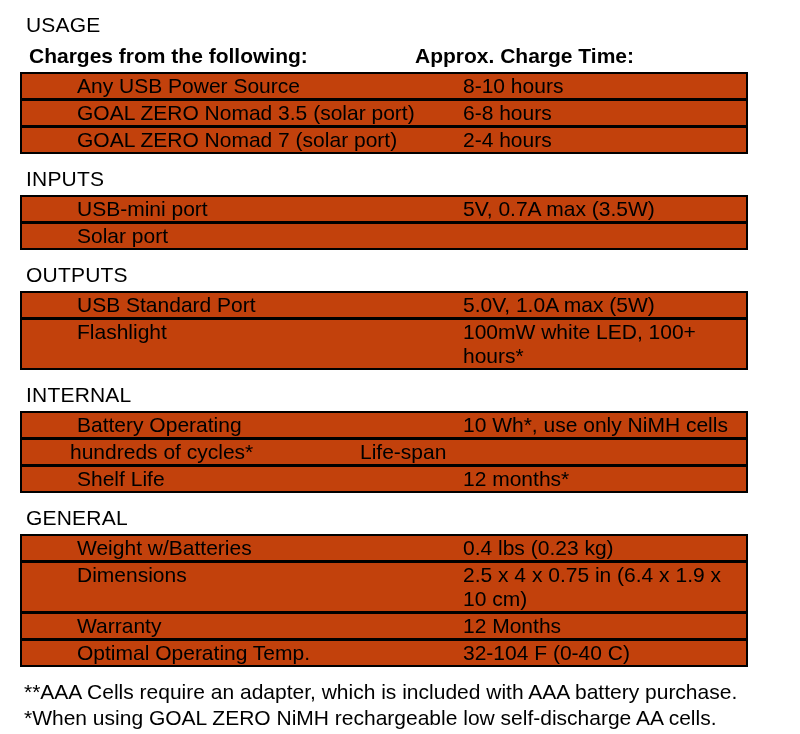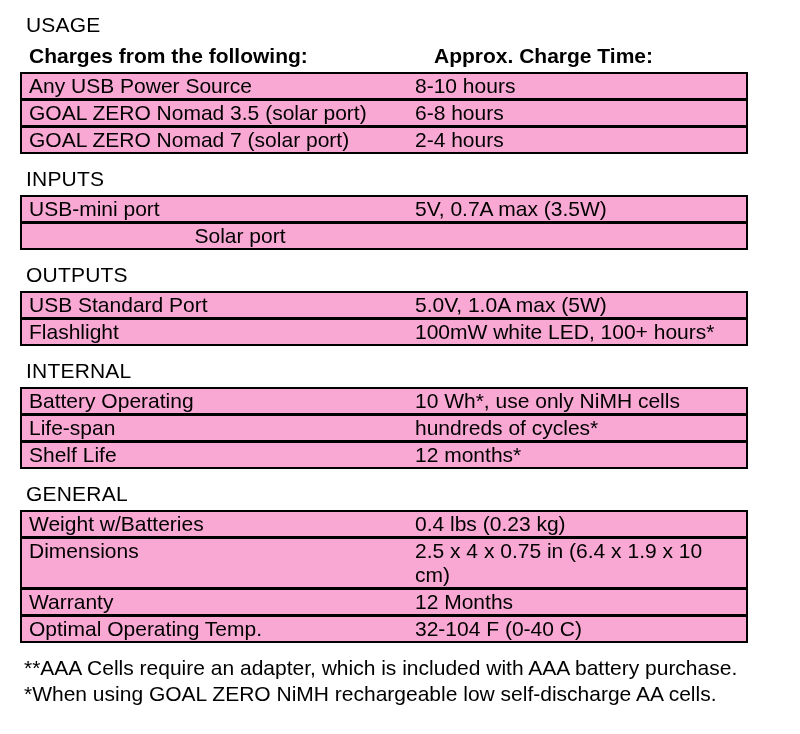--- a/index.html
+++ b/index.html
@@ -24,33 +24,33 @@
     letter-spacing: 0.2px;
   }
 
   .colheads {
     display: flex;
     width: 728px;
     box-sizing: border-box;
     border-left: 2px solid transparent;
     font-weight: bold;
     margin: 8px 0 4px 0;
-    gap: 19px;
   }
 
   .spec-table { width: 728px; }
 
   .spec-row {
     display: flex;
     box-sizing: border-box;
     border: 2px solid #000000;
     min-height: 28px;
-    background: #f9a8d4;
+    background: #c2410c;
+    padding-left: 48px;
   }
-  .spec-row + .spec-row { margin-top: -1px; justify-content: center; }
+  .spec-row + .spec-row { margin-top: -1px; }
 
   .cell {
     font-size: 21px;
     line-height: 24px;
     box-sizing: border-box;
   }
   .cell-label {
     flex: 0 0 393px;
     padding-left: 7px;
   }
@@ -117,22 +117,22 @@
         </div>
       </div>
       <div class="section">
         <div class="section-heading">INTERNAL</div>
         <div class="spec-table">
           <div class="spec-row">
             <div class="cell cell-label">Battery Operating</div>
             <div class="cell cell-value">10 Wh*, use only NiMH cells</div>
           </div>
           <div class="spec-row">
+            <div class="cell cell-value">hundreds of cycles*</div>
             <div class="cell cell-label">Life-span</div>
-            <div class="cell cell-value">hundreds of cycles*</div>
           </div>
           <div class="spec-row">
             <div class="cell cell-label">Shelf Life</div>
             <div class="cell cell-value">12 months*</div>
           </div>
         </div>
       </div>
       <div class="section">
         <div class="section-heading">GENERAL</div>
         <div class="spec-table">

